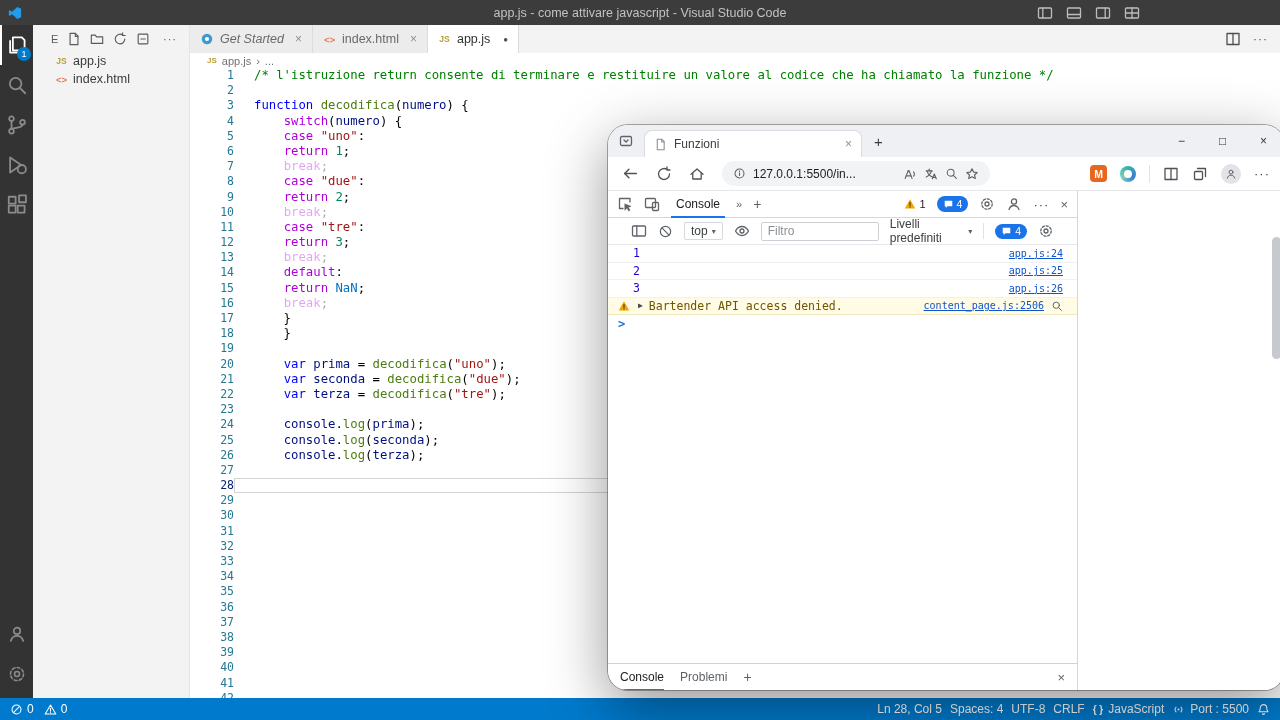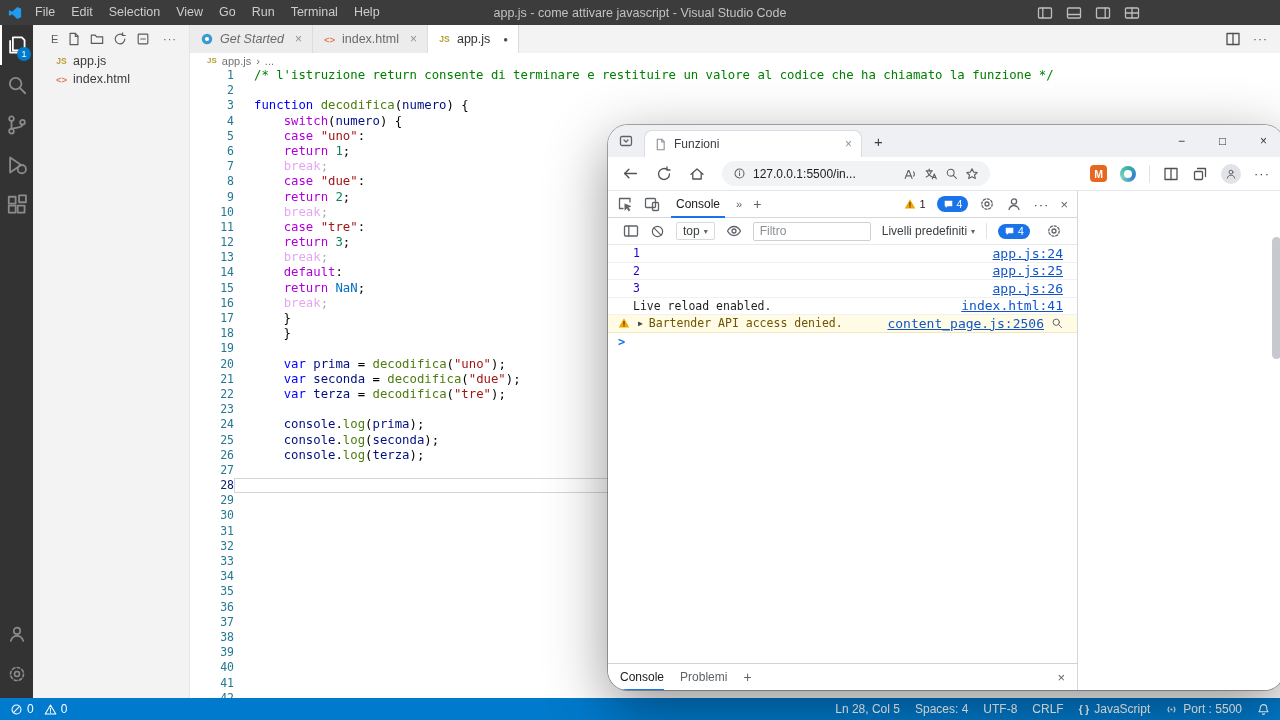--- a/index.html
+++ b/index.html
@@ -55,21 +55,21 @@
 .lbody{flex:1;padding-left:20px}
 .code-line.current .ln{color:#0b216f}
 .code-line.current .lbody{box-shadow:inset 0 0 0 1px #d4d4d4}
 .tk-cmt{color:#008000}.tk-kw{color:#0000ff}.tk-ctl{color:#af00db}.tk-str{color:#a31515}.tk-num{color:#098658}
 .tk-fn{color:#4d7c0f}.tk-vr{color:#001080}.tk-nan{color:#0070c1}.tk-pl{color:#000}
 .tk-dk{color:#af00db;opacity:.35}.tk-dp{color:#000;opacity:.35}
 
 .statusbar{height:22px;background:#007acc;color:#fff;display:flex;align-items:center;font-size:12px;flex:none;padding:0 10px;z-index:2}
 .sb-left{display:flex;align-items:center;gap:4px}
 .sb-cnt{margin-right:6px}
-.sb-right{margin-left:auto;display:flex;align-items:center;gap:15px}
+.sb-right{margin-left:auto;display:flex;align-items:center;gap:8px}
 .sb-item{display:flex;align-items:center;gap:5px;cursor:pointer}
 .braces{font-size:10px;font-weight:bold}
 
 
 .edge{position:absolute;left:608px;top:125px;width:676px;height:565px;background:#fff;border-radius:20px;overflow:hidden;
   box-shadow:0 18px 60px rgba(0,0,0,.42),0 0 0 1px rgba(110,110,110,.55);z-index:10;display:flex;flex-direction:column}
 .e-titlebar{height:32px;background:#eef0f3;display:flex;align-items:flex-end;flex:none;position:relative}
 .tab-actions{position:absolute;left:10px;top:8px;color:#5f6368;cursor:pointer}
 .e-tab{margin-left:36px;height:27px;width:218px;background:#fff;border:1px solid #dadce0;border-bottom:none;border-radius:8px 8px 0 0;display:flex;align-items:center;gap:7px;padding:0 9px;font-size:12px;color:#3c4043}
 .e-tab .tab-title{flex:1;white-space:nowrap;overflow:hidden}
@@ -96,38 +96,38 @@
 .dt-tabrow{height:27px;border-bottom:1px solid #d4d7db;display:flex;align-items:center;gap:11px;padding:0 9px;color:#5f6368;flex:none}
 .dt-ic{cursor:pointer;display:flex}
 .dt-tab{height:27px;display:flex;align-items:center;padding:0 5px;font-size:12px;color:#202124;box-shadow:inset 0 -2px 0 #1a73e8;cursor:pointer}
 .dt-chevrons{font-size:11px;cursor:pointer}
 .dt-plus{font-size:14px;cursor:pointer}
 .dt-right{margin-left:auto;display:flex;align-items:center;gap:11px}
 .warn-count{display:flex;align-items:center;gap:3px;font-size:11px;color:#202124;cursor:pointer}
 .msg-count{display:flex;align-items:center;gap:3px;background:#1a73e8;color:#fff;font-size:10.5px;border-radius:9px;height:16px;padding:0 6px;cursor:pointer}
 .dt-x{font-size:13px;cursor:pointer}
 
-.dt-toolbar{height:27px;border-bottom:1px solid #e6e8ea;display:flex;align-items:center;gap:11px;padding:0 15px;color:#5f6368;flex:none}
+.dt-toolbar{height:27px;border-bottom:1px solid #e6e8ea;display:flex;align-items:center;gap:11px;padding:0 23px;color:#5f6368;flex:none}
 .ctx-sel{display:flex;align-items:center;gap:4px;font-size:12px;color:#3c4043;border:1px solid #d7dadd;border-radius:2px;padding:1px 6px;cursor:pointer}
 .caret{font-size:8px;color:#5f6368}
 .filter-input{width:118px;height:19px;border:1px solid #ccd0d5;border-radius:2px;font-size:12px;padding:0 6px;color:#202124;font-family:"Liberation Sans",sans-serif;outline:none;background:#fff}
 .filter-input::placeholder{color:#8b9095}
 .lvl-sel{display:flex;align-items:center;gap:4px;font-size:12px;color:#3c4043;cursor:pointer}
 .tb-sep{width:1px;height:16px;background:#e0e2e5}
 .lvl-badge{display:flex;align-items:center;gap:3px;background:#1a73e8;color:#fff;font-size:10.5px;border-radius:9px;height:15px;padding:0 6px;cursor:pointer}
 .tb-gear{margin-left:auto;cursor:pointer;display:flex}
 
 .console-list{flex:1;min-height:0;font-family:"DejaVu Sans Mono",monospace;font-size:11.5px;overflow:hidden}
 .con-row{display:flex;align-items:center;min-height:17.5px;padding:0 14px 0 25px;border-bottom:1px solid #f0f1f2}
 .con-row.warn{background:#fffbe5;border-bottom-color:#f0e9c0;padding-left:10px}
 .con-row .msg-text{color:#1f1f1f}
 .con-row.num .msg-text{color:#1c00cf}
 .con-row.warn .msg-text{color:#6e5502}
 .spacer{flex:1}
-.src-link{color:#1155cc;text-decoration:underline;font-size:13px;cursor:pointer;font-family:"DejaVu Sans Mono",monospace}
+.src-link{color:#1155cc;text-decoration:underline;font-size:10px;cursor:pointer;font-family:"DejaVu Sans Mono",monospace}
 .w-ico{margin-right:2px;display:flex}
 .w-exp{font-size:8px;color:#494949;margin:0 6px;cursor:pointer}
 .lens-ico{margin-left:7px;color:#5f6368;display:flex;cursor:pointer}
 .prompt-row{height:18px;display:flex;align-items:center;padding-left:10px;color:#1a73e8;font-weight:bold;font-size:12px;font-family:"DejaVu Sans Mono",monospace}
 
 .dt-drawer{height:27px;border-top:1px solid #cfd2d6;display:flex;align-items:center;gap:16px;padding:0 12px;font-size:12px;color:#5f6368;flex:none;margin-top:auto}
 .drawer-tab{height:27px;display:flex;align-items:center;cursor:pointer}
 .drawer-tab.active{color:#202124;box-shadow:inset 0 -2px 0 #1a73e8}
 .drawer-plus{font-size:14px;cursor:pointer}
 .drawer-x{margin-left:auto;font-size:13px;cursor:pointer}
@@ -299,30 +299,20 @@
   </defs>
 </svg>
 
 <div class="vscode">
 
   <div class="vs-titlebar">
     <span class="vs-logo">
         <svg class="ic i14" viewBox="0 0 16 16">
           <use href="#s-vsc"></use>
         </svg>
-      </span>
-    <span class="menu-bar">
-        <span class="menu-item">File</span>
-        <span class="menu-item">Edit</span>
-        <span class="menu-item">Selection</span>
-        <span class="menu-item">View</span>
-        <span class="menu-item">Go</span>
-        <span class="menu-item">Run</span>
-        <span class="menu-item">Terminal</span>
-        <span class="menu-item">Help</span>
       </span>
     <span class="vs-title">app.js - come attivare javascript - Visual Studio Code</span>
     <span class="vs-tb-icons">
       <span>
           <svg class="ic i16" viewBox="0 0 16 16">
             <use href="#s-layl"></use>
           </svg>
         </span>
       <span>
           <svg class="ic i16" viewBox="0 0 16 16">
@@ -725,25 +715,20 @@
             <div class="con-row num">
               <span class="msg-text">2</span>
               <span class="spacer"></span>
               <a class="src-link">app.js:25</a>
             </div>
             <div class="con-row num">
               <span class="msg-text">3</span>
               <span class="spacer"></span>
               <a class="src-link">app.js:26</a>
             </div>
-            <div class="con-row log">
-              <span class="msg-text">Live reload enabled.</span>
-              <span class="spacer"></span>
-              <a class="src-link">index.html:41</a>
-            </div>
             <div class="con-row warn">
               <span class="w-ico">
                 <svg class="ic i12" viewBox="0 0 16 16">
                   <use href="#s-warn"></use>
                 </svg>
               </span>
               <span class="w-exp">▶</span>
               <span class="msg-text">Bartender API access denied.</span>
               <span class="spacer"></span>
               <a class="src-link">content_page.js:2506</a>

